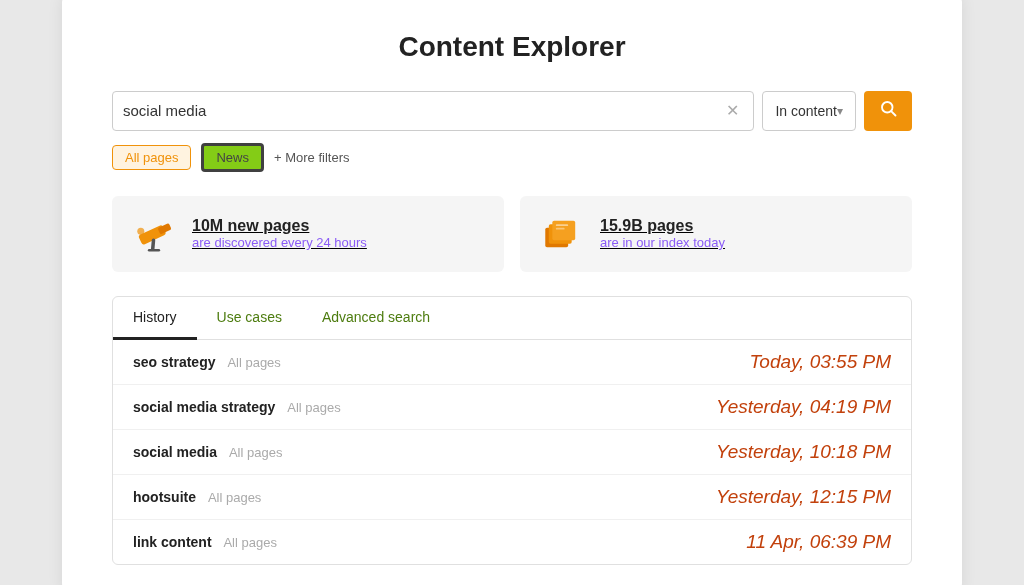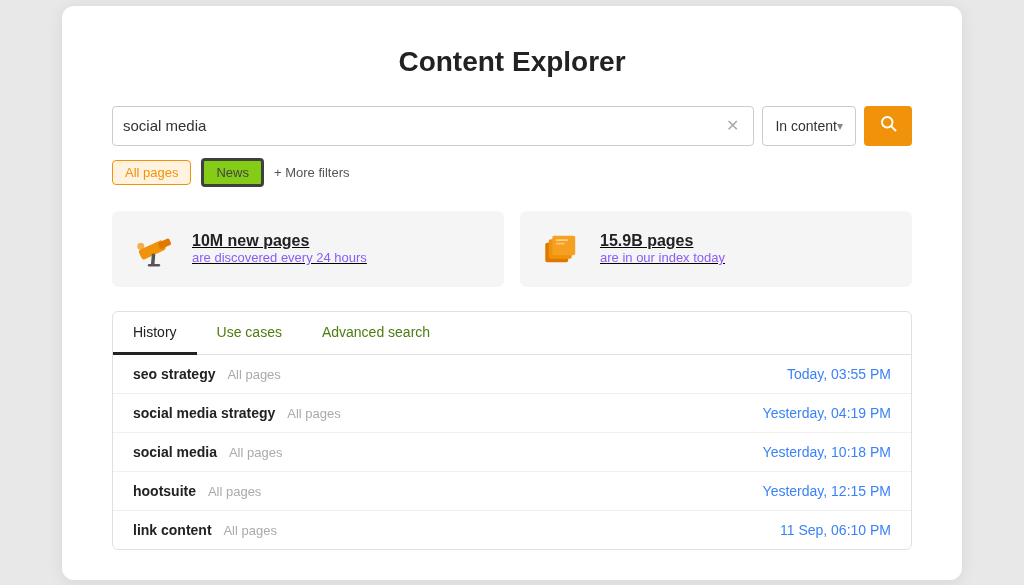--- a/index.html
+++ b/index.html
@@ -193,22 +193,23 @@
     .history-item .term {
       font-weight: 600;
       color: #222;
       margin-right: 8px;
     }
     .history-item .scope {
       color: #aaa;
       font-size: 13px;
     }
     .history-item .timestamp {
-      color: #3b82f6;
-      font-size: 14px;
+      color: #c2410c;
+      font-size: 19px;
+      font-style: italic;
     }
   </style>
 </head>
 <body>
 
 <div class="card">
 
   <div class="header">
     <h1>Content Explorer</h1>
   </div>
@@ -306,17 +307,17 @@
       <span class="term">hootsuite</span>
       <span class="scope">All pages</span>
     </div>
     <span class="timestamp">Yesterday, 12:15 PM</span>
   </div>
         <div class="history-item">
     <div>
       <span class="term">link content</span>
       <span class="scope">All pages</span>
     </div>
-    <span class="timestamp">11 Sep, 06:10 PM</span>
+    <span class="timestamp">11 Apr, 06:39 PM</span>
   </div>
       </div>
   </div>
 </div>
 
 </body></html>

